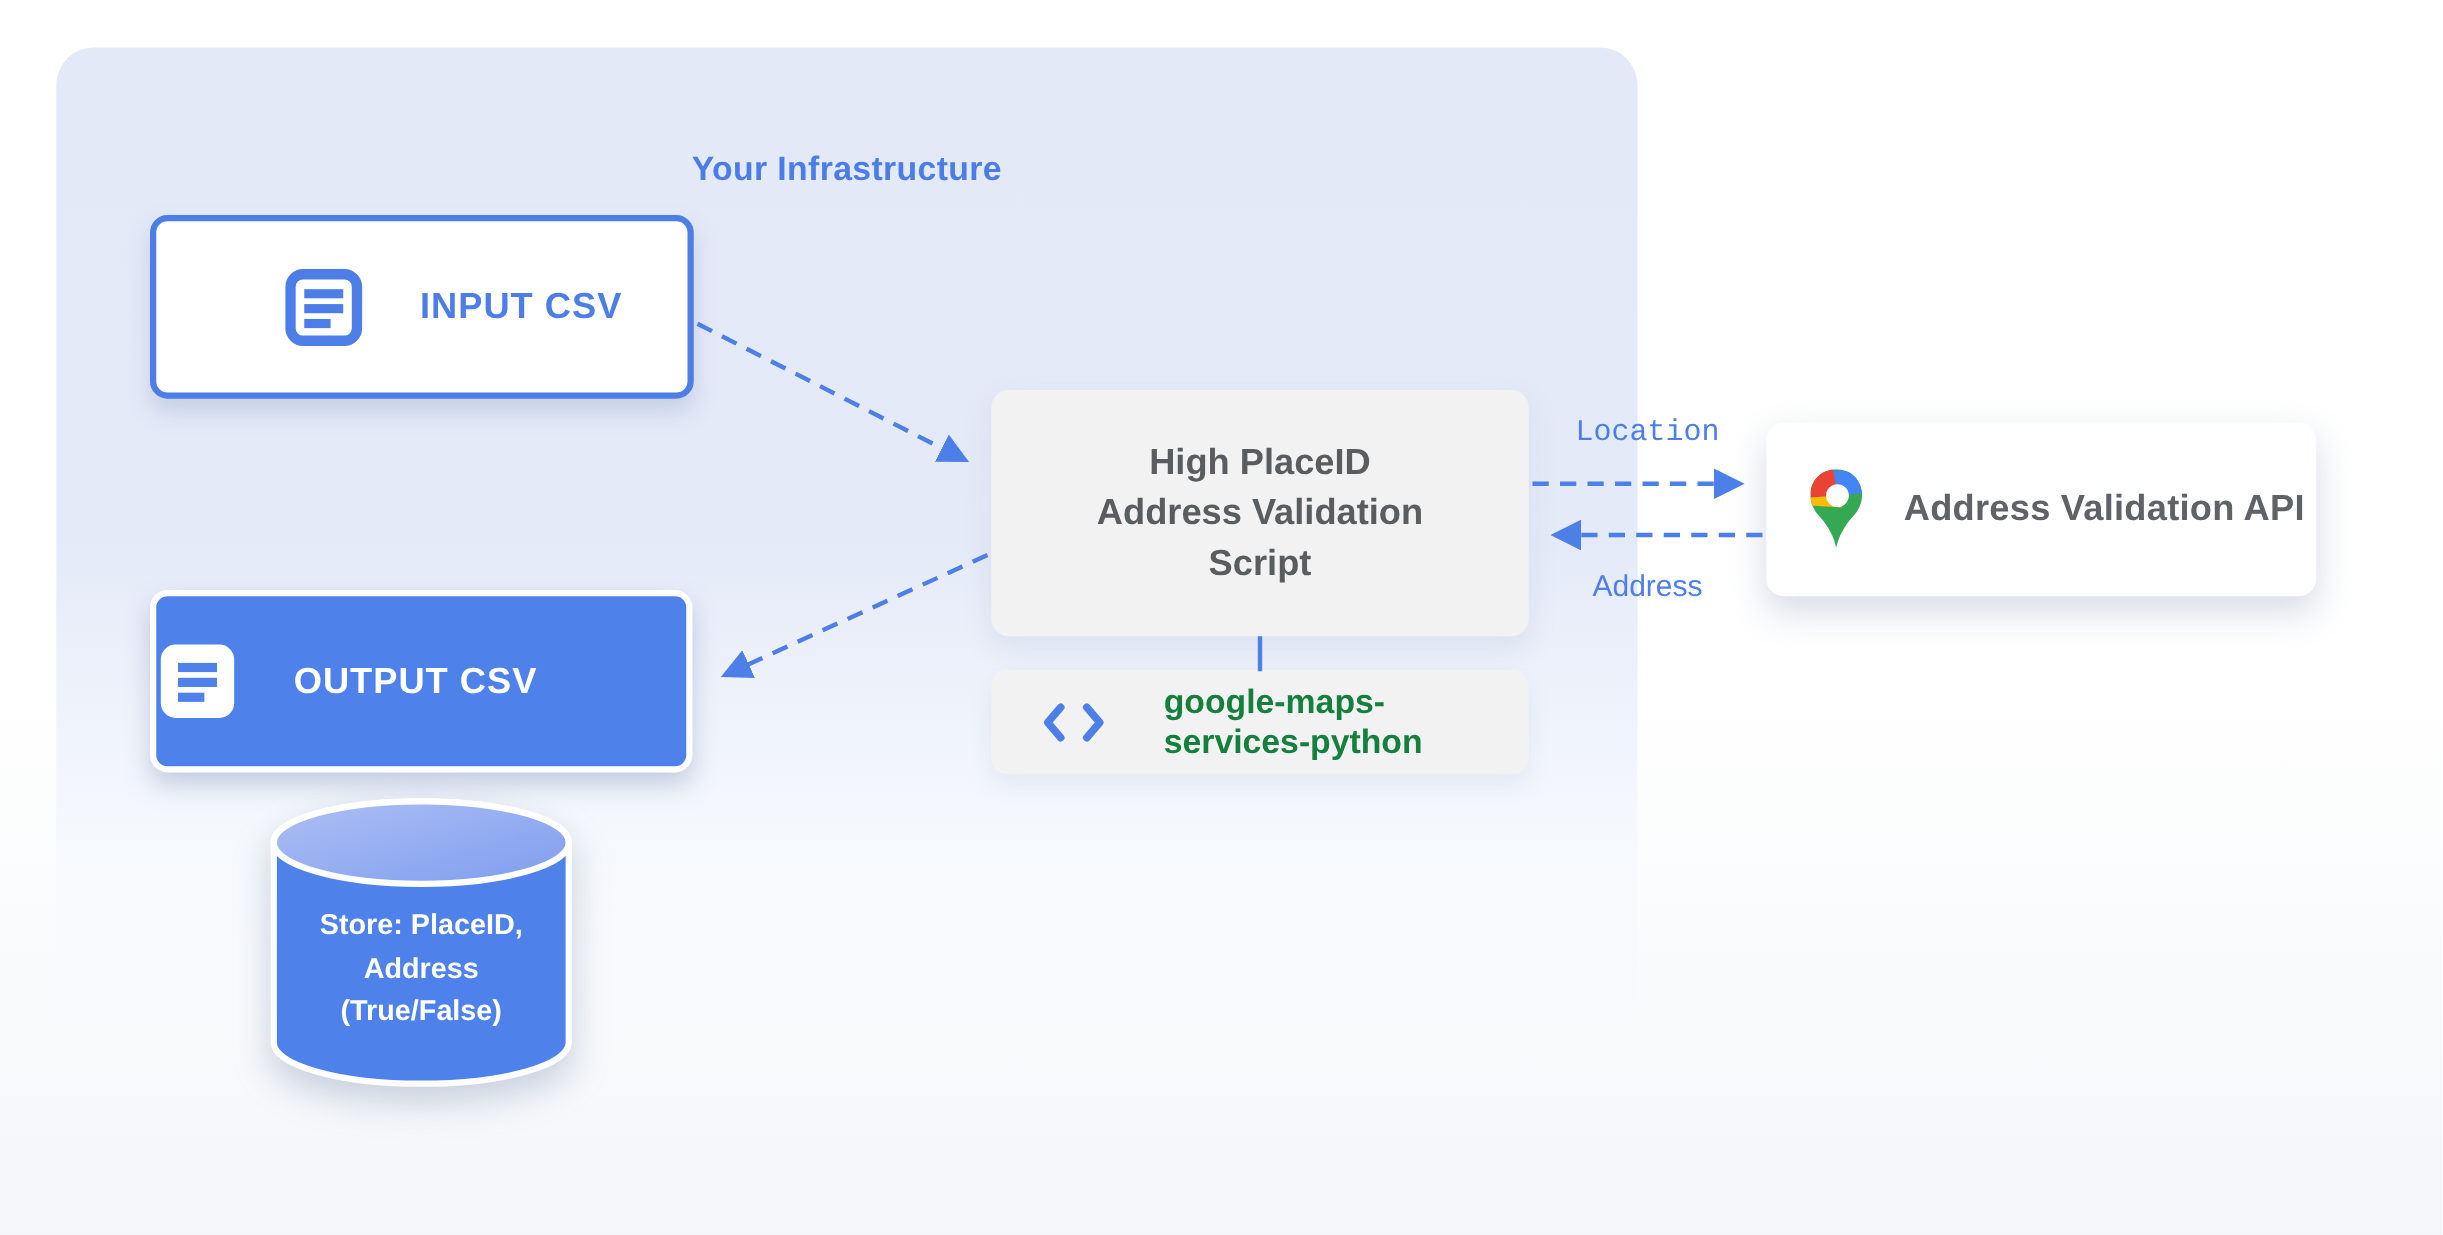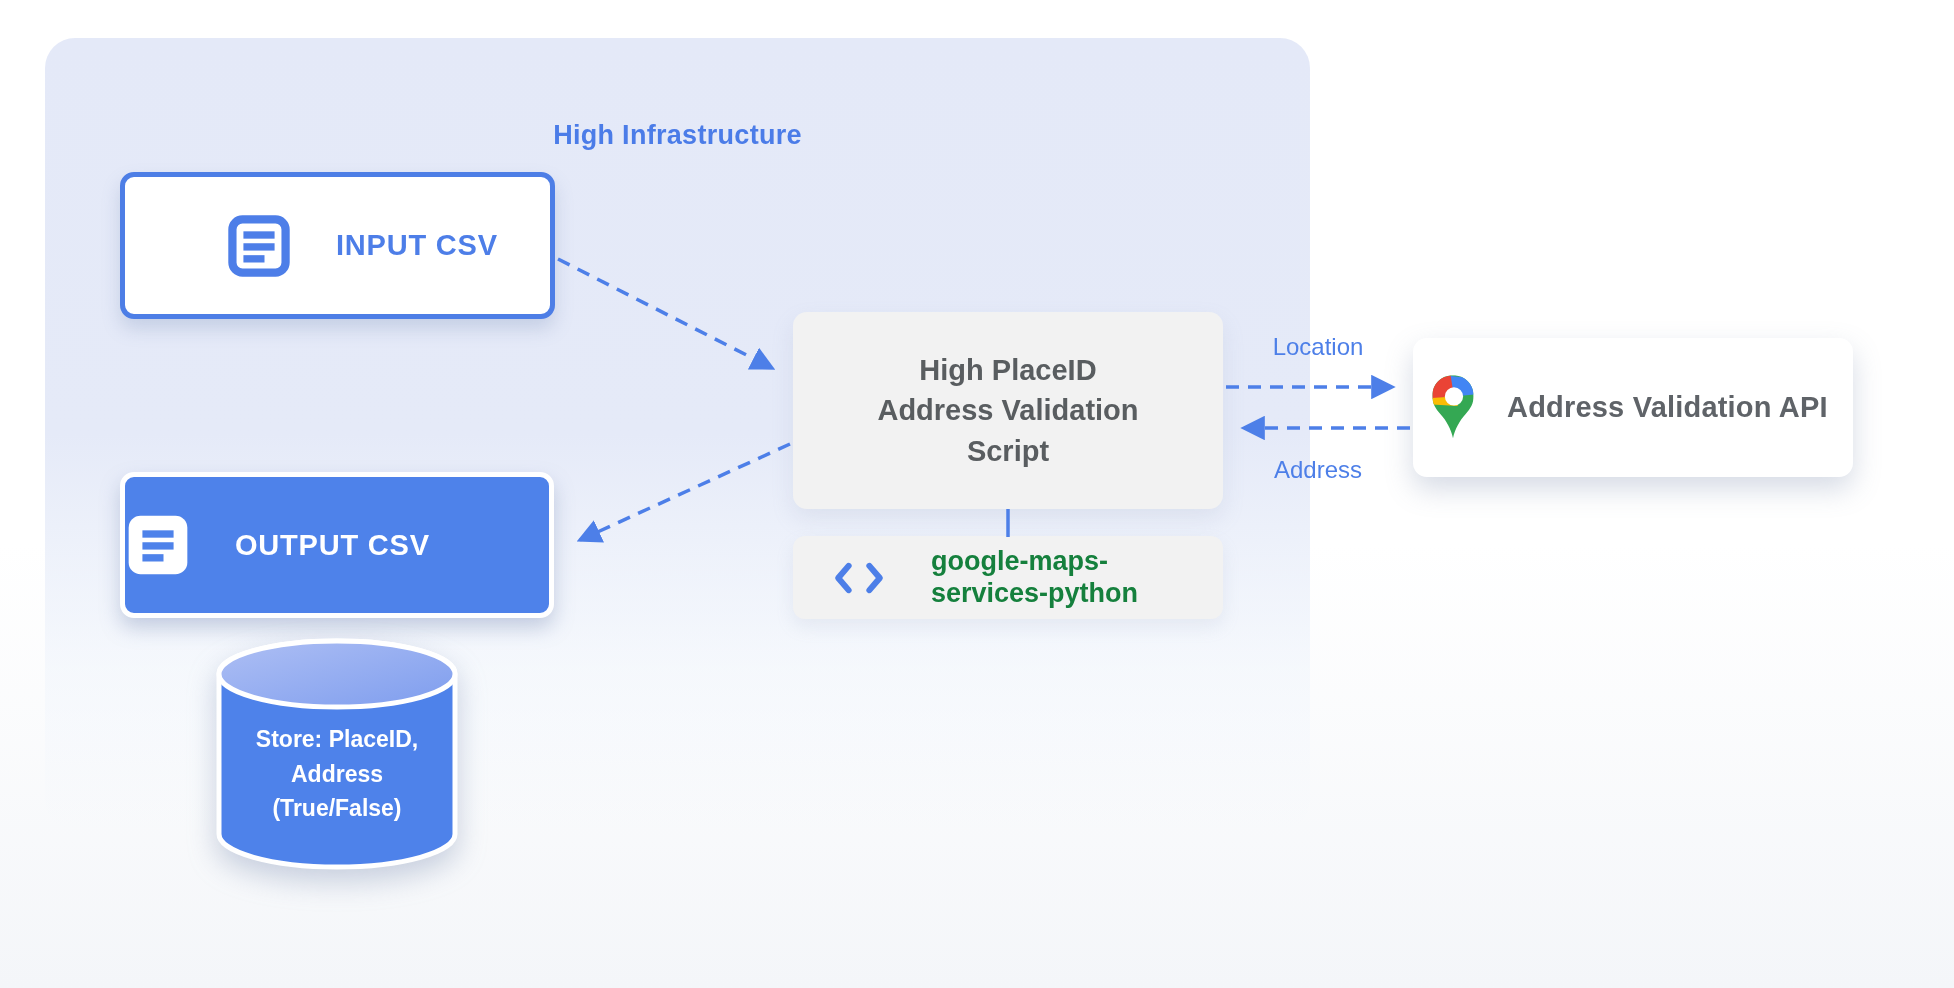--- a/index.html
+++ b/index.html
@@ -53,48 +53,48 @@
     padding-left:40px;
   }
   .library-box .label{
     color:#15803d;font-size:27px;font-weight:bold;text-align:left;
     line-height:1.18;white-space:pre-line;margin-left:46px;
   }
   .api-box{
     left:1413px;top:338px;width:440px;height:139px;
     background:#ffffff;border-radius:14px;
     box-shadow:0 12px 28px rgba(120,135,170,0.30);
-    padding-left:16px;
+    padding-left:32px;
   }
   .api-box .label{color:#5f6368;font-size:29px;font-weight:bold;margin-left:30px;letter-spacing:0.2px;}
   
   .flow-label{
     position:absolute;width:180px;text-align:center;
     color:#4d7fe8;font-size:24px;font-weight:500;
   }
-  .flow-label.loc{left:1228px;top:333px;}
+  .flow-label.loc{left:1228px;top:333px;font-family:Liberation Mono, monospace;}
   .flow-label.pid{left:1228px;top:456px;}
   
   .cylinder-svg{position:absolute;left:205px;top:632px;filter:drop-shadow(0 12px 14px rgba(110,130,170,0.35));}
   .cylinder-text{
     position:absolute;left:207px;top:722px;width:260px;
     text-align:center;color:#ffffff;font-size:23px;font-weight:bold;
     line-height:1.5;white-space:pre-line;
   }
   
   .overlay{position:absolute;left:0;top:0;pointer-events:none;}
   .icon{flex:0 0 auto;display:block;}
 </style>
 </head>
 <body>
 
 <div class="canvas">
 
   <div class="infra">
-    <div class="infra-title">High Infrastructure</div>
+    <div class="infra-title">Your Infrastructure</div>
   </div>
 
   <div class="abox input-box">
     <svg class="icon" width="66" height="66" viewBox="0 0 72 72">
       <rect x="7" y="7" width="58" height="58" rx="11" fill="none" stroke="#4d7ee8" stroke-width="9"></rect>
       <rect x="19" y="20" width="34" height="8" fill="#4d7ee8"></rect>
       <rect x="19" y="33" width="34" height="8" fill="#4d7ee8"></rect>
       <rect x="19" y="46" width="23" height="8" fill="#4d7ee8"></rect>
     </svg>
     <span class="label">INPUT CSV</span>

